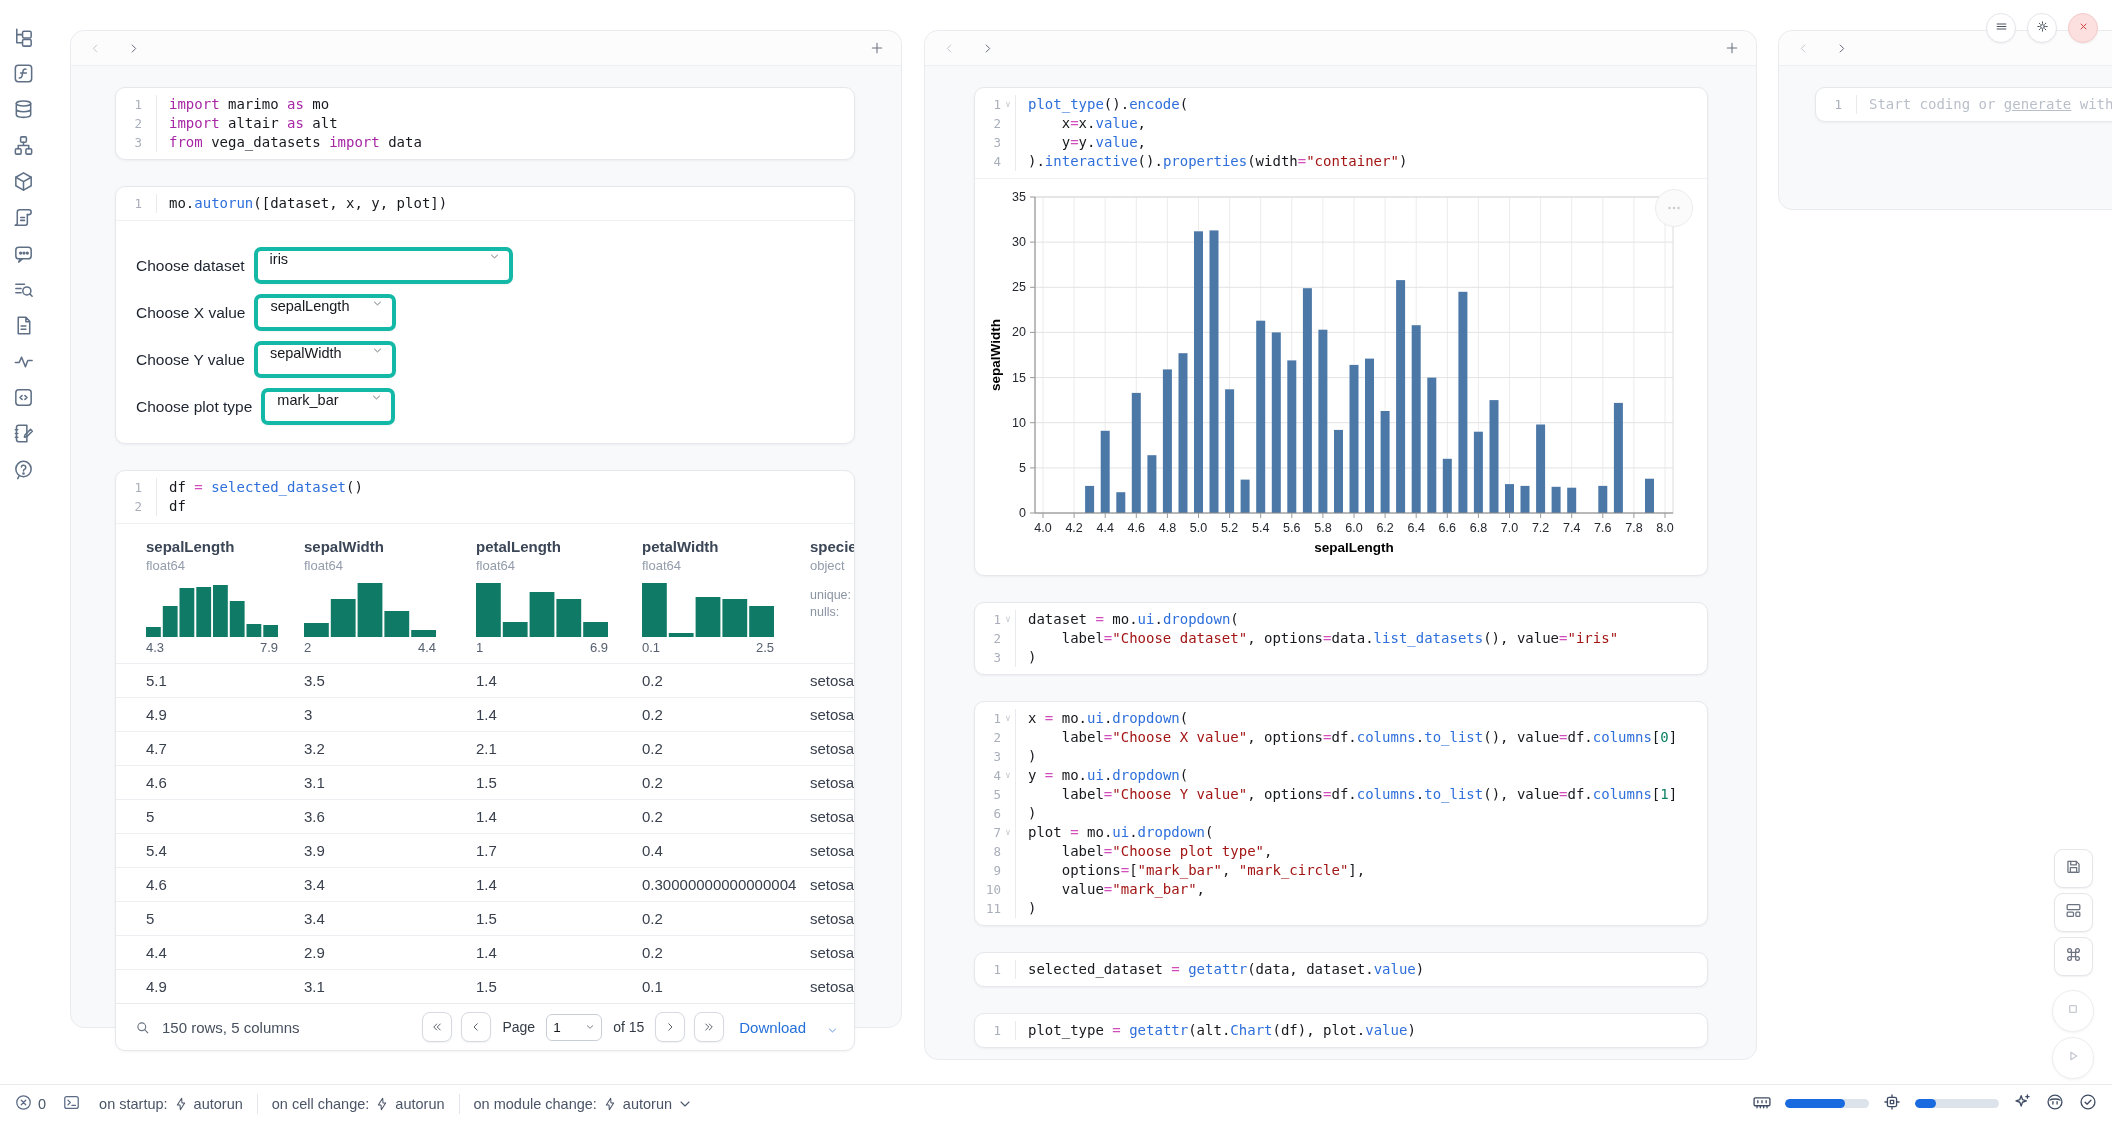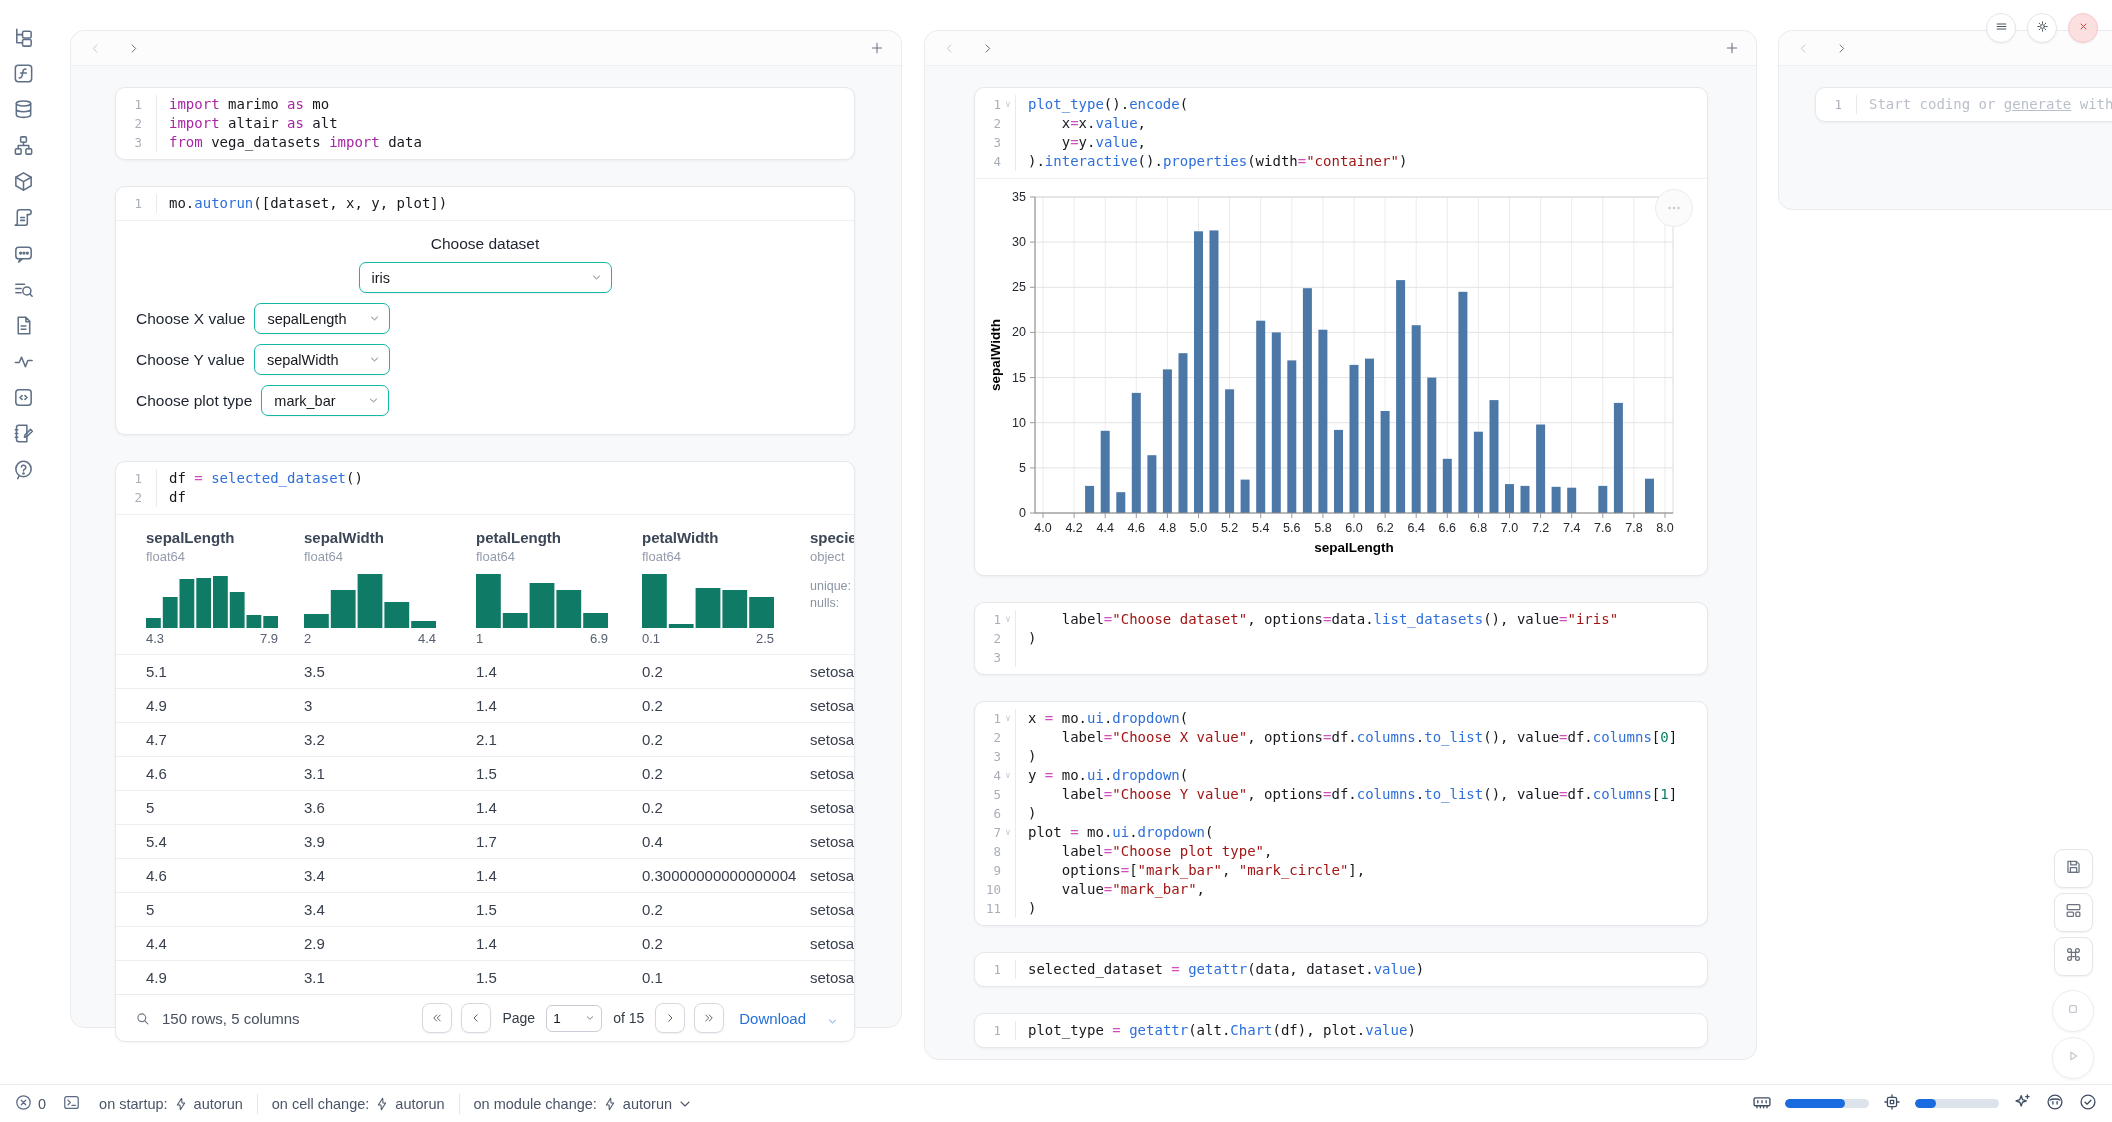--- a/index.html
+++ b/index.html
@@ -36,24 +36,24 @@
   .ln{display:inline-block;min-width:20px;text-align:right;}
   .fold{display:inline-block;width:14px;text-align:center;font-size:9px;color:#c4c9d1;line-height:19px;}
   .codearea{flex:1;border-left:1px solid #e8eaec;padding-left:12px;overflow:hidden;}
   .cl{height:19px;line-height:19px;white-space:pre;font-family:"DejaVu Sans Mono",monospace;font-size:14px;color:#17191e;}
   .kw{color:#a626a4;} .op{color:#d14dbb;} .fn{color:#2e6fdb;} .str{color:#a31515;} .num{color:#0a7f62;}
   .ph{color:#b9bfc9;} .phu{color:#b9bfc9;text-decoration:underline;margin-top:46px;}
   .divider{border-top:1px solid #eef0f3;}
   
   .controls{padding:14px 20px 18px;}
   .crow{display:flex;align-items:center;gap:9px;margin-top:10px;}
-  .crow:first-child{margin-top:0;flex-direction:column;}
+  .crow:first-child{margin-top:12px;}
   .clabel{font-size:15.5px;color:#1d2430;}
-  .select{height:29px;border:1px solid #14b8a6;border-radius:7px;background:#fff;
-    box-shadow:0 1px 2px rgba(0,0,0,.05);display:flex;align-items:center;justify-content:space-between;
+  .select{height:29px;border:4px solid #14b8a6;border-radius:7px;background:#fff;
+    box-shadow:0 1px 2px rgba(0,0,0,.05);display:flex;align-items:flex-start;justify-content:space-between;
     padding:0 9px 0 12px;font-size:14.5px;color:#15181d;cursor:pointer;}
   .select svg{width:11px;height:11px;color:#3c434d;flex:none;margin-left:8px;}
   
   .twrap{overflow:hidden;}
   .tgrid{display:grid;grid-template-columns:158px 172px 166px 168px 170px;padding-left:30px;}
   .thead{padding-top:14px;padding-bottom:8px;}
   .cname{font-weight:bold;font-size:15px;color:#3b4656;}
   .cdtype{font-size:13px;color:#939cab;margin-top:3px;}
   .chist{margin-top:10px;height:54px;}
   .crange{display:flex;justify-content:space-between;width:132px;font-size:13px;color:#566070;margin-top:3px;}
@@ -683,20 +683,21 @@
             <div class="gl">
               <span class="ln">2</span>
               <span class="fold"></span>
             </div>
             <div class="gl">
               <span class="ln">3</span>
               <span class="fold"></span>
             </div>
           </div>
           <div class="codearea">
+            <div class="cl"><span class="pl">dataset </span><span class="op">=</span><span class="pl"> mo.</span><span class="fn">ui</span><span class="pl">.</span><span class="fn">dropdown</span><span class="pl">(</span></div>
             <div class="cl"><span class="pl">    label</span><span class="op">=</span><span class="str">"Choose dataset"</span><span class="pl">, options</span><span class="op">=</span><span class="pl">data.</span><span class="fn">list_datasets</span><span class="pl">(), value</span><span class="op">=</span><span class="str">"iris"</span></div>
             <div class="cl"><span class="pl">)</span></div>
           </div>
         </div>
       </div>
       <div class="cell">
         <div class="code">
           <div class="gutter">
             <div class="gl">
               <span class="ln">1</span>

